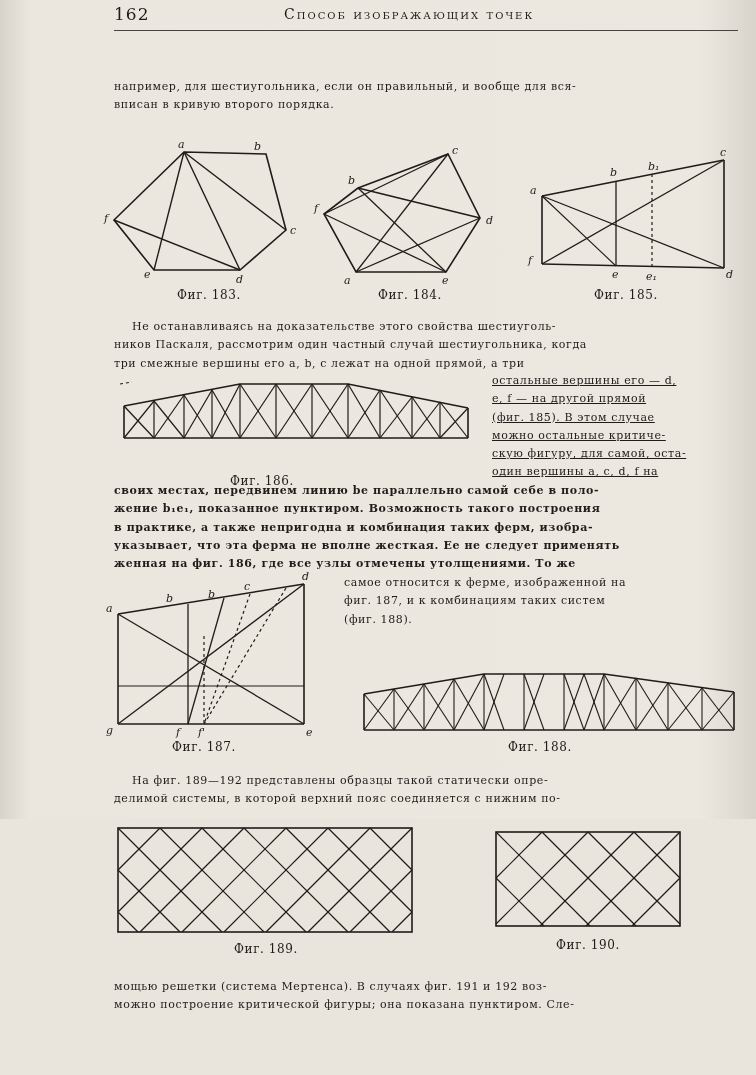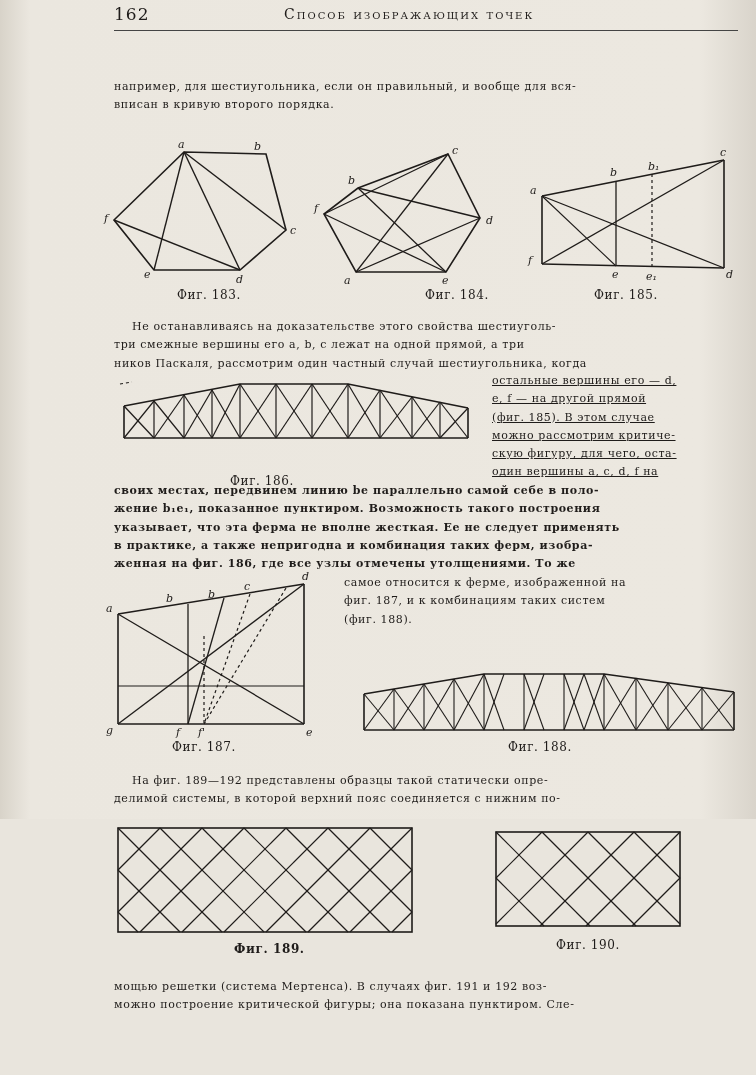--- a/index.html
+++ b/index.html
@@ -69,21 +69,21 @@
     <line x1="130" y1="6" x2="6" y2="66" stroke-width="1.3"></line>
     <line x1="162" y1="70" x2="38" y2="124" stroke-width="1.3"></line>
     <line x1="6" y1="66" x2="128" y2="124" stroke-width="1.3"></line>
     <text x="30" y="36">b</text>
       <text x="134" y="6">c</text>
       <text x="168" y="76">d</text>
     <text x="124" y="136">e</text>
       <text x="26" y="136">a</text>
       <text x="-4" y="64">f</text>
   </svg>
-  <div class="caption" style="left:378px; top:288px;margin-left:47px;">Фиг. 184.</div>
+  <div class="caption" style="left:378px; top:288px;">Фиг. 184.</div>
 
   <svg class="fig" style="left:528px; top:150px;" width="210" height="130">
     <line x1="14" y1="46" x2="196" y2="10" stroke-width="1.6"></line>
     <line x1="14" y1="114" x2="196" y2="118" stroke-width="1.6"></line>
     <line x1="14" y1="46" x2="14" y2="114" stroke-width="1.6"></line>
     <line x1="196" y1="10" x2="196" y2="118" stroke-width="1.6"></line>
     <line x1="14" y1="46" x2="196" y2="118" stroke-width="1.3"></line>
     <line x1="14" y1="114" x2="196" y2="10" stroke-width="1.3"></line>
     <line x1="88" y1="32" x2="88" y2="116" stroke-width="1.3"></line>
     <line x1="124" y1="24" x2="124" y2="117" stroke-width="1.2" stroke-dasharray="3,3"></line>
@@ -94,22 +94,22 @@
     <text x="192" y="6">c</text>
       <text x="198" y="128">d</text>
       <text x="84" y="128">e</text>
     <text x="118" y="130">e₁</text>
       <text x="0" y="114">f</text>
   </svg>
   <div class="caption" style="left:594px; top:288px;">Фиг. 185.</div>
 
   <div class="para" style="left:114px; top:318px; width:624px;">
     <span class="line" style="text-indent:18px;">Не останавливаясь на доказательстве этого свойства шестиуголь-</span>
+    <span class="line">ников Паскаля, рассмотрим один частный случай шестиугольника, когда</span>
     <span class="line">три смежные вершины его a, b, c лежат на одной прямой, а три</span>
-    <span class="line">ников Паскаля, рассмотрим один частный случай шестиугольника, когда</span>
   </div>
 
   <svg class="fig" style="left:118px; top:370px;" width="355" height="80">
     <polyline points="6,36 122,14 230,14 350,38" stroke-width="1.6"></polyline>
     <line x1="6" y1="68" x2="350" y2="68" stroke-width="1.6"></line>
     <line x1="6" y1="36" x2="6" y2="68" stroke-width="1.6"></line>
     <line x1="350" y1="38" x2="350" y2="68" stroke-width="1.6"></line>
     <g stroke-width="1.2">
       <line x1="36" y1="31" x2="36" y2="68"></line>
         <line x1="66" y1="25" x2="66" y2="68"></line>
@@ -145,30 +145,30 @@
         <line x1="350" y1="38" x2="322" y2="68"></line>
     </g>
     <line x1="2" y1="14" x2="14" y2="12" stroke-width="1.2" stroke-dasharray="3,3"></line>
   </svg>
   <div class="caption" style="left:230px; top:474px;">Фиг. 186.</div>
 
   <div class="para" style="left:492px; top:372px; width:246px;text-decoration:underline;">
     <span class="line">остальные вершины его — d,</span>
     <span class="line">e, f — на другой прямой</span>
     <span class="line">(фиг. 185). В этом случае</span>
-    <span class="line">можно рассмотрим критиче-</span>
-    <span class="line">скую фигуру, для чего, оста-</span>
+    <span class="line">можно остальные критиче-</span>
+    <span class="line">скую фигуру, для самой, оста-</span>
     <span class="line">один вершины a, c, d, f на</span>
   </div>
 
   <div class="para" style="left:114px; top:482px; width:624px;font-weight:bold;">
     <span class="line">своих местах, передвинем линию be параллельно самой себе в поло-</span>
     <span class="line">жение b₁e₁, показанное пунктиром. Возможность такого построения</span>
+    <span class="line">в практике, а также непригодна и комбинация таких ферм, изобра-</span>
     <span class="line">указывает, что эта ферма не вполне жесткая. Ее не следует применять</span>
-    <span class="line">в практике, а также непригодна и комбинация таких ферм, изобра-</span>
     <span class="line">женная на фиг. 186, где все узлы отмечены утолщениями. То же</span>
   </div>
 
   <svg class="fig" style="left:104px; top:574px;" width="222" height="160">
     <line x1="14" y1="40" x2="200" y2="10" stroke-width="1.6"></line>
     <line x1="14" y1="150" x2="200" y2="150" stroke-width="1.6"></line>
     <line x1="14" y1="40" x2="14" y2="150" stroke-width="1.6"></line>
     <line x1="200" y1="10" x2="200" y2="150" stroke-width="1.6"></line>
     <line x1="14" y1="40" x2="200" y2="150" stroke-width="1.3"></line>
     <line x1="14" y1="150" x2="200" y2="10" stroke-width="1.3"></line>
@@ -261,21 +261,21 @@
         <line x1="254" y1="2" x2="150" y2="106"></line>
       <line x1="212" y1="2" x2="108" y2="106"></line>
         <line x1="170" y1="2" x2="66" y2="106"></line>
       <line x1="128" y1="2" x2="24" y2="106"></line>
         <line x1="86" y1="2" x2="2" y2="86"></line>
       <line x1="44" y1="2" x2="2" y2="44"></line>
         <line x1="296" y1="44" x2="234" y2="106"></line>
       <line x1="296" y1="86" x2="276" y2="106"></line>
     </g>
   </svg>
-  <div class="caption" style="left:234px; top:942px;font-weight:bold;">Фиг. 189.</div>
+  <div class="caption" style="left:234px; top:942px;">Фиг. 189.</div>
 
   <svg class="fig" style="left:494px; top:830px;" width="190" height="100">
     <rect x="2" y="2" width="184" height="94" stroke-width="1.6"></rect>
     <g stroke-width="1.2">
       <line x1="2" y1="2" x2="96" y2="96"></line>
         <line x1="48" y1="2" x2="142" y2="96"></line>
       <line x1="94" y1="2" x2="186" y2="94"></line>
         <line x1="140" y1="2" x2="186" y2="48"></line>
       <line x1="2" y1="48" x2="50" y2="96"></line>
       <line x1="186" y1="2" x2="92" y2="96"></line>

